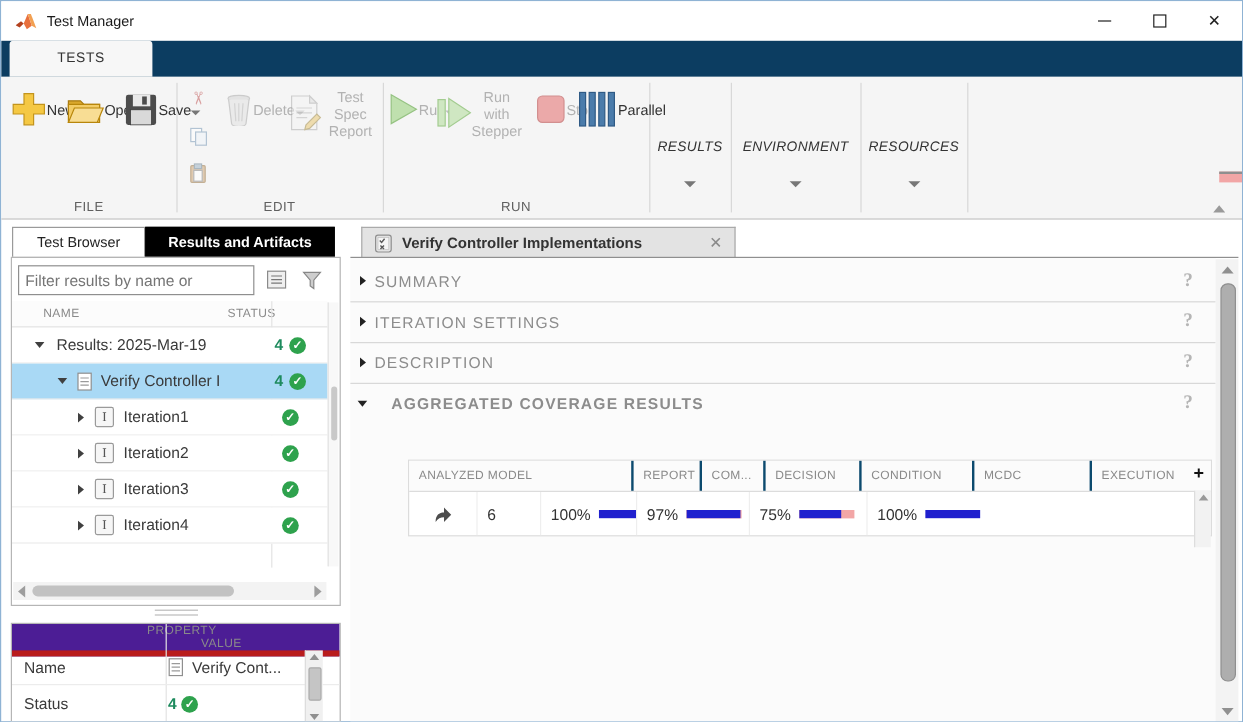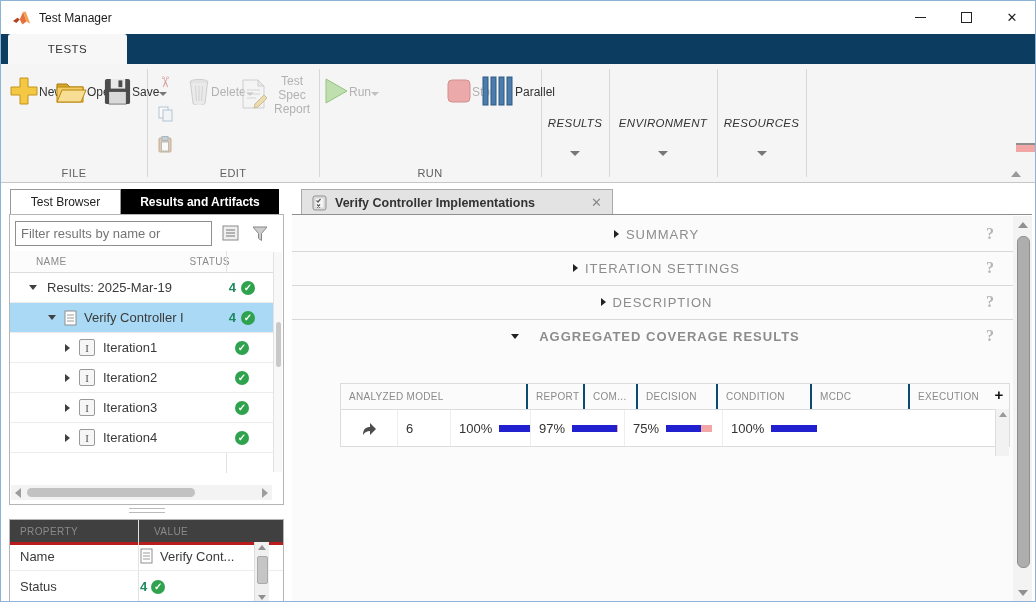--- a/index.html
+++ b/index.html
@@ -55,33 +55,33 @@
                 font-size:10px;align-items:center;justify-content:center;font-weight:bold;}
   .iter-ic{display:inline-flex;width:14px;height:15px;border:1px solid #9a9a9a;background:#f6f6f6;border-radius:2px;
            font-family:"Liberation Serif",serif;font-size:11px;color:#555;align-items:center;justify-content:center;}
   .thin-scroll{left:272px;top:251px;width:9px;height:220px;background:#f8f8f8;border-left:1px solid #e2e2e2;}
   .thin-thumb{position:absolute;left:2px;top:70px;width:5px;height:45px;background:#c9c9c9;border-radius:3px;}
   .hscroll{left:10px;top:484px;width:261px;height:15px;background:#f3f3f3;display:flex;align-items:center;}
   .hthumb{position:absolute;left:16px;top:3px;width:168px;height:9px;background:#c2c2c2;border-radius:5px;}
   .sb-arrow{width:0;height:0;}
   .splitter{left:128px;top:507px;width:36px;height:5px;border-top:1px solid #bbb;border-bottom:1px solid #bbb;}
   .props-box{left:8px;top:518px;width:275px;height:83px;border:1px solid #b5b5b5;background:#fff;overflow:hidden;}
-  .props-header{position:absolute;left:0;top:0;width:100%;height:22px;background:#404040;border-bottom:3px solid #b91c1c;
-                font-size:10px;color:#8a8a8a;letter-spacing:.4px;}
+  .props-header{position:absolute;left:0;top:0;width:100%;height:22px;background:#4c1d95;border-bottom:5px solid #b91c1c;
+                font-size:10px;color:#8a8a8a;letter-spacing:.4px;flex-direction:column;}
   .props-row{position:absolute;left:0;width:100%;height:28px;border-bottom:1px solid #ececec;display:flex;align-items:center;font-size:13px;color:#3a3a3a;}
   .pcol-sep{position:absolute;left:128px;top:0;width:1px;height:100%;background:#e3e3e3;}
   .pscroll{position:absolute;right:14px;top:22px;width:14px;height:61px;background:#f0f0f0;border-left:1px solid #ddd;}
   .pscroll-thumb{position:absolute;left:2px;top:14px;width:9px;height:26px;background:#c5c5c5;border:1px solid #aaa;border-radius:2px;}
   
   .doc-tab{left:300px;top:188px;width:312px;height:26px;background:#e3e3e3;border:1px solid #aaa;border-bottom:none;
            display:flex;align-items:center;font-size:12.5px;font-weight:bold;color:#333;}
   .doc-strip-line{left:291px;top:213px;width:740px;height:1px;background:#8f8f8f;}
   .main-content{left:291px;top:214px;width:721px;height:387px;background:#fbfbfb;}
   .section-row{position:absolute;left:0;width:100%;height:34px;display:flex;align-items:center;
-               font-size:13px;color:#8c8c8c;letter-spacing:1px;justify-content:center;}
+               font-size:13px;color:#8c8c8c;letter-spacing:1px;}
   .section-line{position:absolute;left:0;width:100%;height:1px;background:#d8d8d8;}
   .help-q{position:absolute;right:18px;font-family:"Liberation Serif",serif;font-size:16px;font-weight:bold;color:#b5b5b5;}
   .cov-table{position:absolute;left:48px;top:168px;width:668px;background:#fff;border:1px solid #dcdcdc;}
   .cov-head{display:flex;height:25px;background:#fbfbfb;border-bottom:1px solid #dcdcdc;font-size:10px;color:#8a8a8a;letter-spacing:.3px;}
   .cov-head>div{display:flex;align-items:center;padding-left:8px;border-right:2px solid #0c4a6e;box-sizing:border-box;overflow:hidden;white-space:nowrap;}
   .cov-row{display:flex;height:36px;font-size:13px;color:#333;}
   .cov-row>div{display:flex;align-items:center;padding-left:8px;border-right:1px solid #eee;box-sizing:border-box;overflow:hidden;white-space:nowrap;}
   .c-model{width:187px;}.c-report{width:57px;}.c-com{width:53px;}.c-dec{width:80px;}.c-cond{width:94px;}.c-mcdc{width:98px;}.c-exec{flex:1;border-right:none!important;}
   .bar{display:inline-block;width:46px;height:7px;background:#f2a6a6;margin-left:7px;overflow:hidden;flex:none;}
   .bar>span{display:block;height:100%;background:#2020ce;}
@@ -211,20 +211,29 @@
 
     <div class="big-btn dis" style="left:322px;width:36px;">
       <span class="ic">
         <svg width="26" height="28">
             <polygon points="3,2 24,14 3,26" fill="#bfe0ae" stroke="#96c383"></polygon>
           </svg>
       </span>
       <span class="lbl">Run</span>
       <span class="drop-caret"></span>
     </div>
+    <div class="big-btn dis" style="left:362px;width:66px;">
+      <span class="ic">
+        <svg width="30" height="28">
+            <rect x="2" y="3" width="6" height="22" fill="#cfe7c2" stroke="#a3cc90"></rect>
+            <polygon points="11,2 29,14 11,26" fill="#cfe7c2" stroke="#a3cc90"></polygon>
+          </svg>
+      </span>
+      <span class="lbl">Run with Stepper</span>
+    </div>
     <div class="big-btn dis" style="left:445px;width:40px;">
       <span class="ic">
         <svg width="26" height="26">
             <rect x="2" y="2" width="22" height="22" rx="4" fill="#eba9a9" stroke="#d28f8f"></rect>
           </svg>
       </span>
       <span class="lbl">Stop</span>
     </div>
     <div class="big-btn" style="left:480px;width:52px;">
       <span class="ic">

